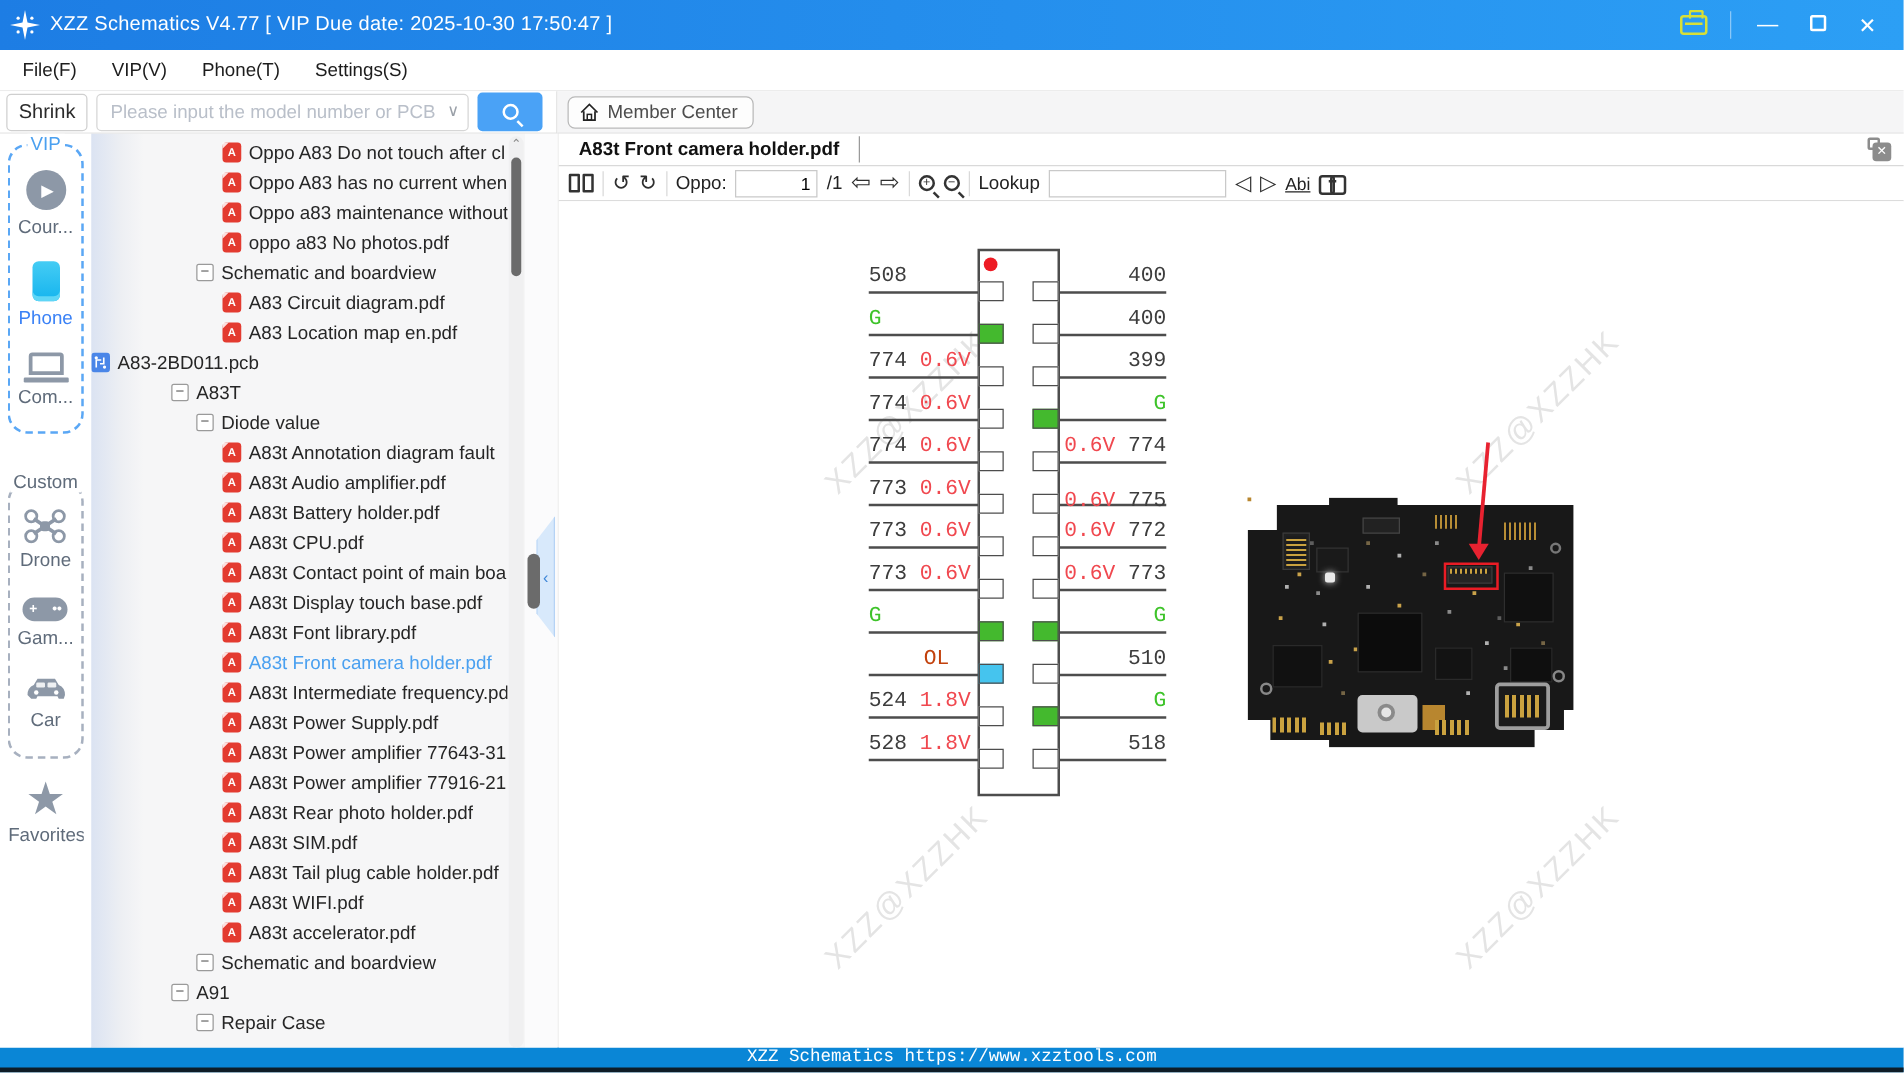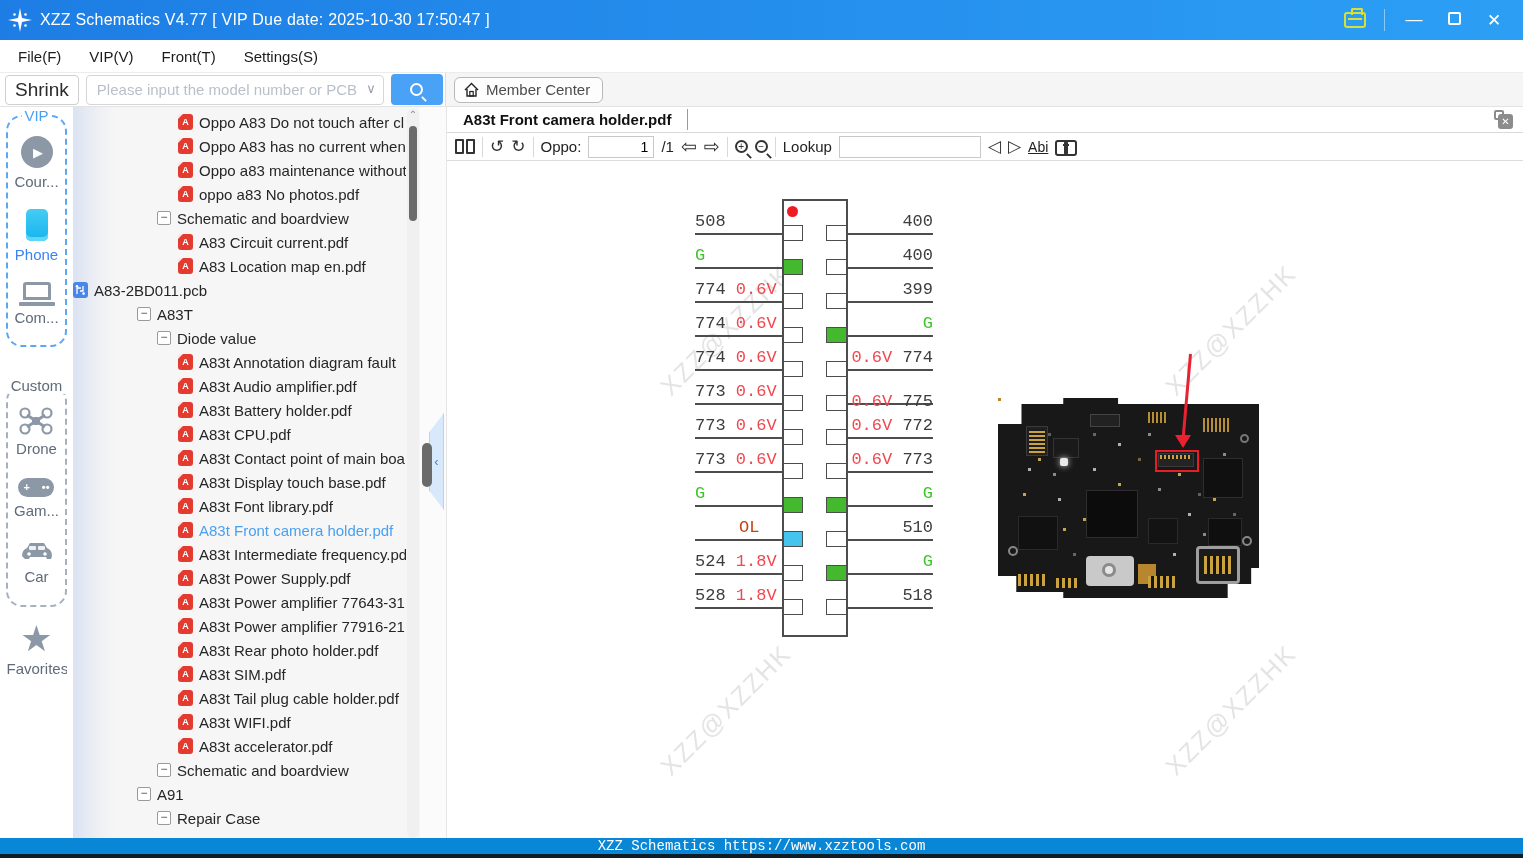--- a/index.html
+++ b/index.html
@@ -18,21 +18,21 @@
   .winbtn { color:#fff; font-size:17px; width:22px; text-align:center; cursor:default; }
   .maxbox { width:13px; height:13px; border:2px solid #fff; border-radius:2px; display:inline-block; }
 
   
   .menubar { height:33px; background:#fff; border-bottom:1px solid #ececec; display:flex; align-items:center; padding-left:4px; flex:0 0 auto; }
   .menu-item { font-size:15px; color:#1c1c1c; padding:0 14px; }
 
   
   .band { height:34px; display:flex; flex:0 0 auto; }
   .band-left { width:446px; background:#fff; border-right:1px solid #dedede; border-bottom:1px solid #e3e3e3; display:flex; align-items:center; padding-left:5px; gap:7px; }
-  .shrink-btn { height:30px; padding:0 9px; border:1px solid #cfcfcf; border-radius:4px; background:#fff; font-size:19px; color:#2b2b2b; display:flex; align-items:center; }
+  .shrink-btn { height:30px; padding:0 9px; border:1px solid #cfcfcf; border-radius:4px; background:#fff; font-size:16px; color:#2b2b2b; display:flex; align-items:center; }
   .search-wrap { position:relative; }
   .search-input { width:298px; height:30px; border:1px solid #d6d6d6; border-radius:4px; font-size:15px; padding:0 26px 0 10px; color:#333; font-family:"Liberation Sans",sans-serif; }
   .search-input::placeholder { color:#b9bfc9; }
   .chev-down { position:absolute; right:8px; top:6px; color:#9aa0a8; font-size:13px; }
   .search-btn { width:52px; height:31px; background:#4aa2f6; border:none; border-radius:4px; display:flex; align-items:center; justify-content:center; }
   .mag { width:13px; height:13px; border:2px solid #fff; border-radius:50%; position:relative; display:inline-block; }
   .mag::after { content:""; position:absolute; width:2px; height:6px; background:#fff; left:11px; top:11px; transform:rotate(-45deg); }
   .band-right { flex:1; background:#f5f5f6; border-bottom:1px solid #e3e3e3; display:flex; align-items:center; padding-left:8px; }
   .member-btn { height:26px; border:1px solid #b9b9b9; border-radius:6px; background:#fdfdfd; display:flex; align-items:center; gap:6px; padding:0 12px 0 8px; font-size:15px; color:#4c4c4c; }
 
@@ -151,21 +151,21 @@
       <span class="tb-div"></span>
       <span class="winbtn">—</span>
       <span class="winbtn"><span class="maxbox"></span></span>
       <span class="winbtn">✕</span>
     </div>
   </div>
 
   <div class="menubar">
     <span class="menu-item">File(F)</span>
     <span class="menu-item">VIP(V)</span>
-    <span class="menu-item">Front(T)</span>
+    <span class="menu-item">Phone(T)</span>
     <span class="menu-item">Settings(S)</span>
   </div>
 
   <div class="band">
     <div class="band-left">
       <button class="shrink-btn">Shrink</button>
       <span class="search-wrap">
         <input class="search-input" placeholder="Please input the model number or PCB" style="">
         <span class="chev-down">∨</span>
       </span>
@@ -274,21 +274,21 @@
           </div>
           <div class="tree-row" style="padding-left: 84px;">
             <span class="expander">−</span>
             <span class="tlabel">Schematic and boardview</span>
           </div>
           <div class="tree-row" style="padding-left: 105px;">
             <span class="fic pdf">
               <i class="fold"></i>
               <span class="pg">A</span>
             </span>
-            <span class="tlabel">A83 Circuit current.pdf</span>
+            <span class="tlabel">A83 Circuit diagram.pdf</span>
           </div>
           <div class="tree-row" style="padding-left: 105px;">
             <span class="fic pdf">
               <i class="fold"></i>
               <span class="pg">A</span>
             </span>
             <span class="tlabel">A83 Location map en.pdf</span>
           </div>
           <div class="tree-row" style="">
             <span class="fic"><svg width="15" height="16" viewBox="0 0 15 16">

